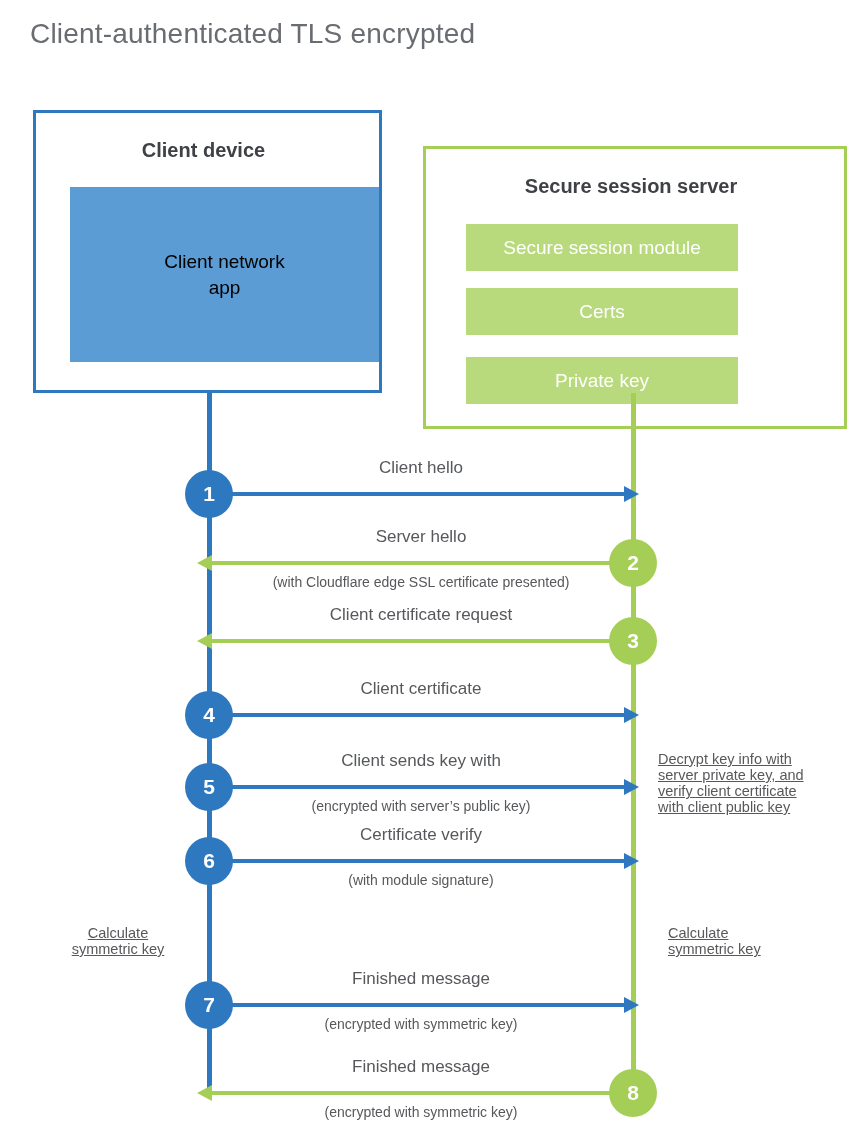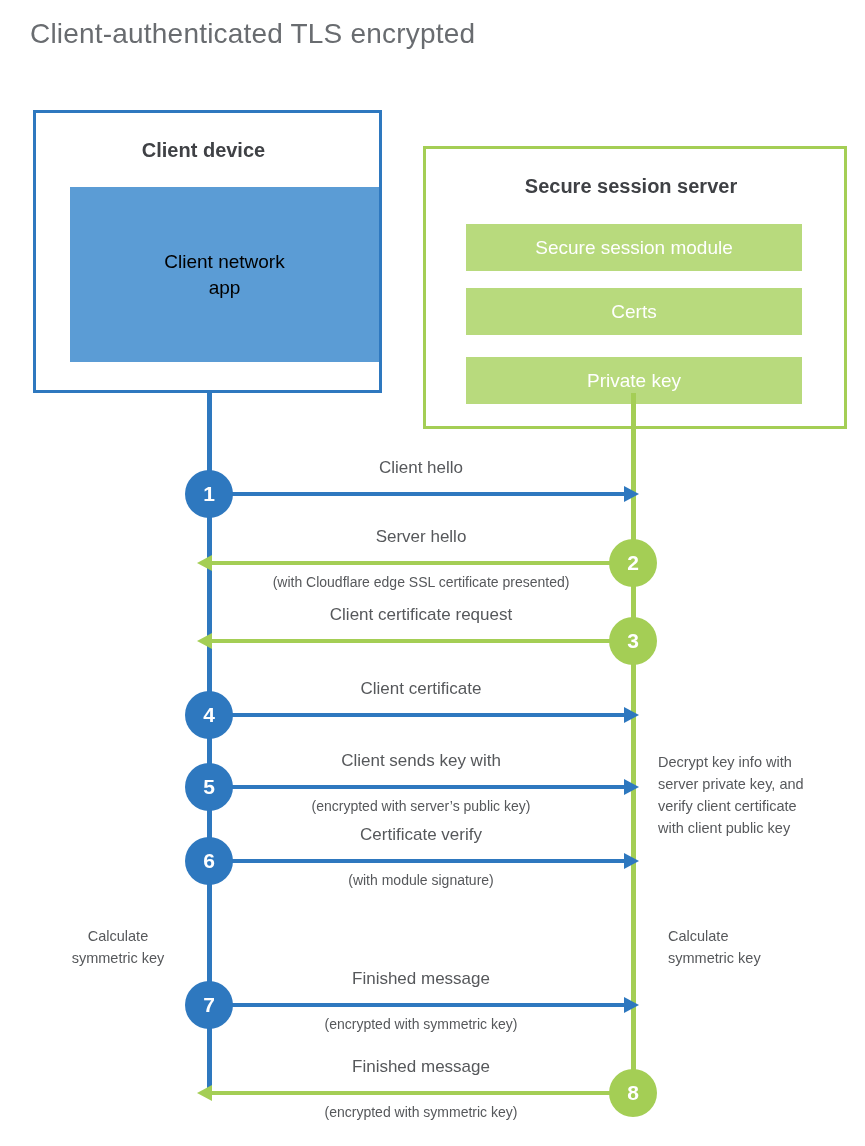--- a/index.html
+++ b/index.html
@@ -17,21 +17,21 @@
   .actor-box{position:absolute;top:110px;height:283px;background:#fff;}
   .actor-box.client{left:33px;width:349px;border:3px solid var(--blue);}
   .actor-box.server{left:423px;width:424px;border:3px solid var(--green);margin-top:36px;}
   .actor-heading{position:absolute;left:0;right:8px;top:26px;text-align:center;
     font-size:20px;font-weight:bold;color:var(--heading);}
 
   .client-app{position:absolute;left:34px;top:74px;width:309px;height:175px;
     background:var(--blue-fill);display:flex;align-items:center;justify-content:center;
     text-align:center;color:#000000;font-size:19px;line-height:26px;white-space:pre-line;}
 
-  .module-bar{position:absolute;left:40px;width:336px;height:47px;background:var(--green-fill);
+  .module-bar{position:absolute;left:40px;width:272px;height:47px;background:var(--green-fill);
     color:#fff;font-size:19px;text-align:center;line-height:47px;}
 
   .lifeline{position:absolute;top:393px;width:5px;}
   .lifeline.client{left:207px;height:700px;background:var(--blue);}
   .lifeline.server{left:631px;height:700px;background:var(--green);}
 
   .step-row{position:absolute;left:0;height:0;width:865px;}
   .step-arrow{position:absolute;left:209px;width:424px;height:4px;top:-2px;}
   .step-arrow.blue{background:var(--blue);}
   .step-arrow.green{background:var(--green);}
@@ -42,22 +42,22 @@
   .step-circle{position:absolute;top:-24px;width:48px;height:48px;border-radius:50%;
     display:flex;align-items:center;justify-content:center;color:#fff;
     font-size:21px;font-weight:bold;z-index:3;}
   .step-circle.blue{background:var(--blue);left:185px;}
   .step-circle.green{background:var(--green);left:609px;}
   .step-label{position:absolute;left:209px;width:424px;bottom:16px;text-align:center;
     font-size:17px;color:var(--label);}
   .step-sublabel{position:absolute;left:209px;width:424px;top:11px;text-align:center;
     font-size:14px;color:var(--label);}
 
-  .side-note{position:absolute;font-size:14.5px;line-height:22px;color:var(--label);
-    white-space:pre-line;}
+  .side-note{position:absolute;font-size:14.5px;line-height:16px;color:var(--label);
+    white-space:pre-line;text-decoration:underline;}
   .note-decrypt{left:658px;top:751px;width:190px;text-align:left;}
   .note-calc-left{left:38px;top:925px;width:160px;text-align:center;}
   .note-calc-right{left:668px;top:925px;width:160px;text-align:left;}
 </style>
 </head>
 <body>
 
 <div class="canvas">
 
   <div class="page-title">Client-authenticated TLS encrypted</div>

